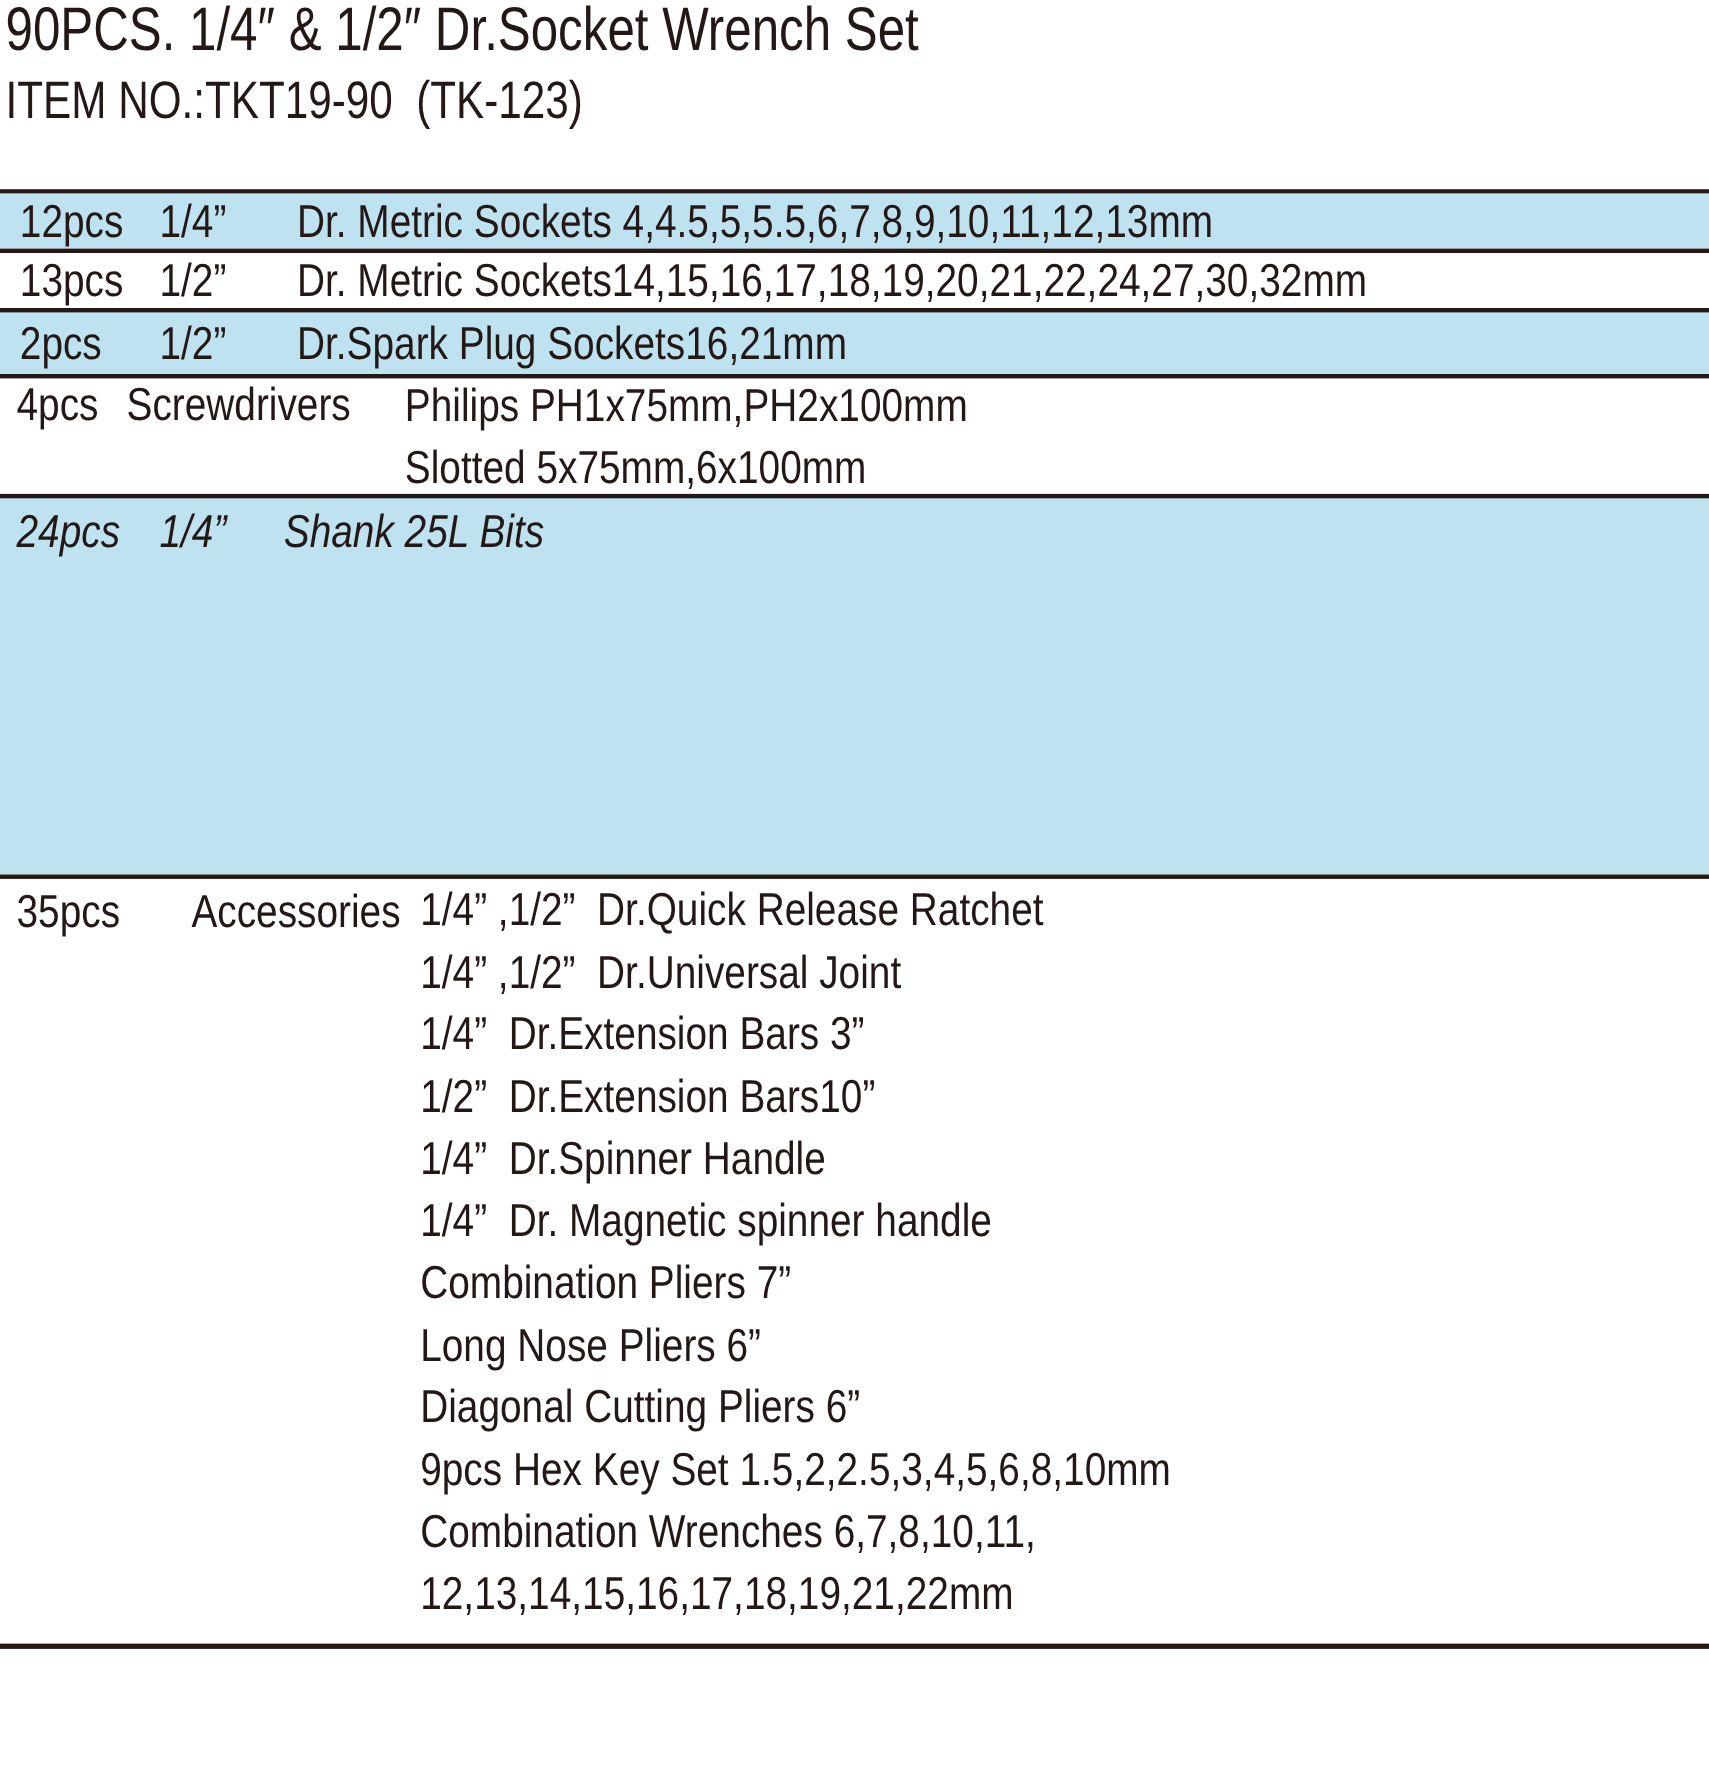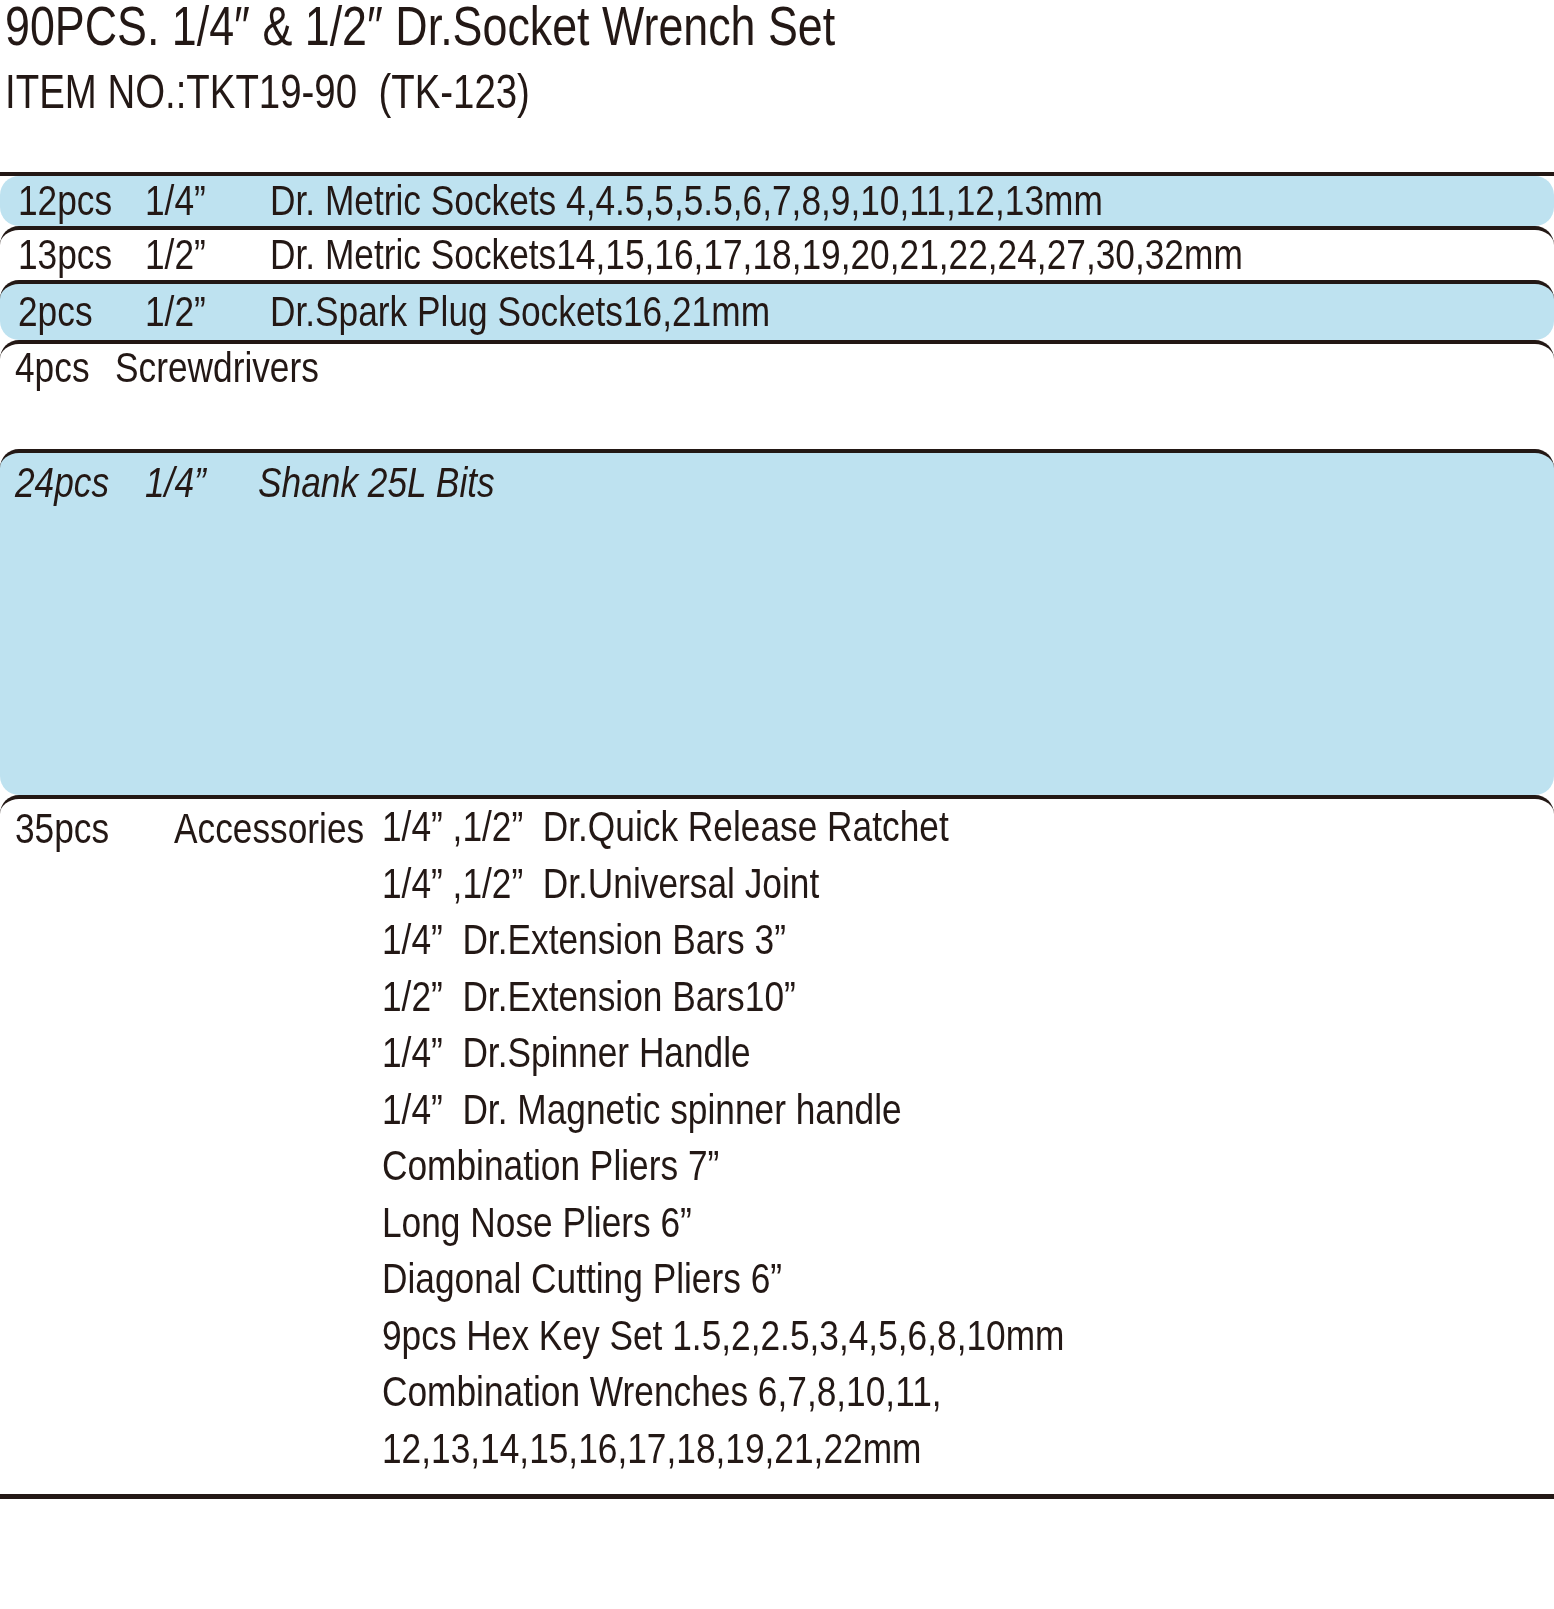--- a/index.html
+++ b/index.html
@@ -26,21 +26,21 @@
     font-size:48px;line-height:56px;
     transform:scaleX(0.80);transform-origin:left top;
     white-space:pre;
   }
   .spec-table{
     position:absolute;left:0;top:172px;width:1554px;
     border-top:4px solid var(--ink);
     border-bottom:5px solid var(--ink);
     font-size:42px;
   }
-  .trow{position:relative;background:#ffffff;border-radius:19px;}
+  .trow{position:relative;background:#ffffff;}
   .trow + .trow{border-top:4px solid var(--ink);}
   .trow.blue{background:var(--highlight);}
   .r1{height:50px;}
   .r2{height:50px;text-decoration:underline;}
   .r3{height:56px;}
   .r4{height:105px;}
   .r5{height:342px;font-style:italic;}
   .r6{height:695px;padding-left:28px;}
   
   .vcell{
@@ -100,20 +100,24 @@
 
   <div class="trow r3 blue">
     <span class="vcell x-qty">2pcs</span>
     <span class="vcell x-size">1/2”</span>
     <span class="vcell x-desc">Dr.Spark Plug Sockets16,21mm</span>
   </div>
 
   <div class="trow r4">
     <span class="tcell q4">4pcs</span>
     <span class="tcell l4">Screwdrivers</span>
+    <div class="details d4">
+      <div class="dline">Philips PH1x75mm,PH2x100mm</div>
+      <div class="dline">Slotted 5x75mm,6x100mm</div>
+    </div>
   </div>
 
   <div class="trow r5 blue">
     <span class="tcell q5">24pcs</span>
     <span class="tcell s5">1/4”</span>
     <span class="tcell l5">Shank 25L Bits</span>
   </div>
 
   <div class="trow r6">
     <span class="tcell q6">35pcs</span>

